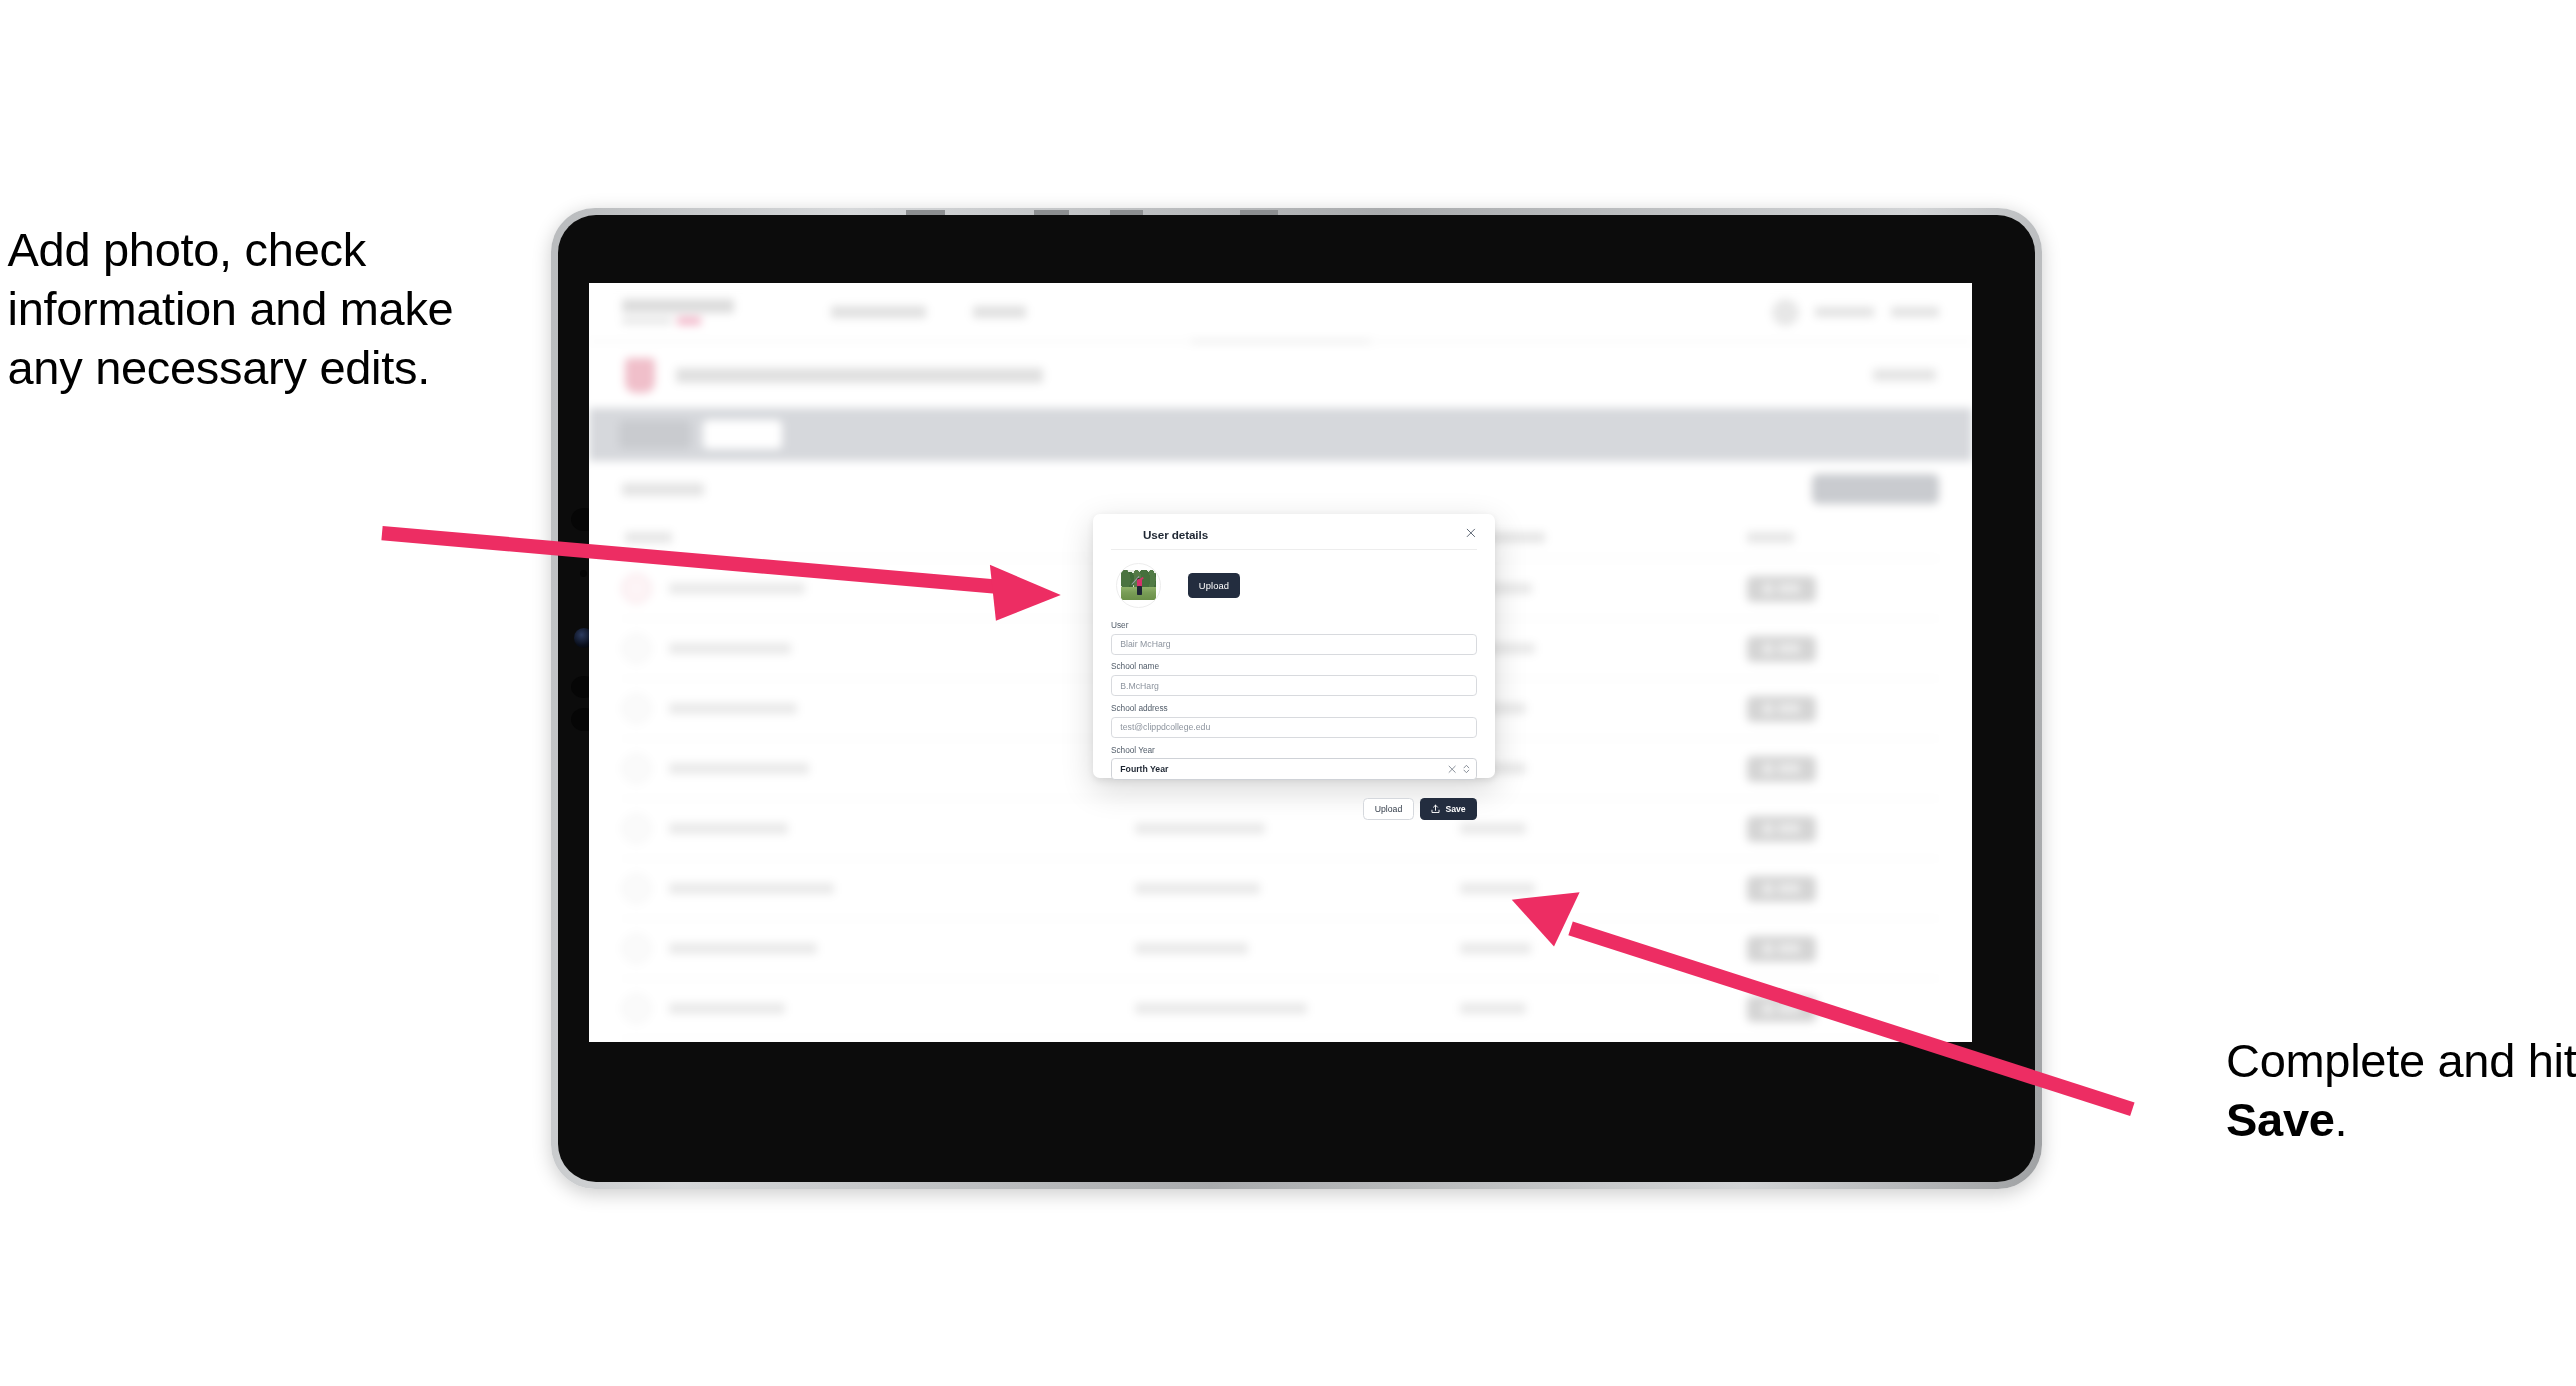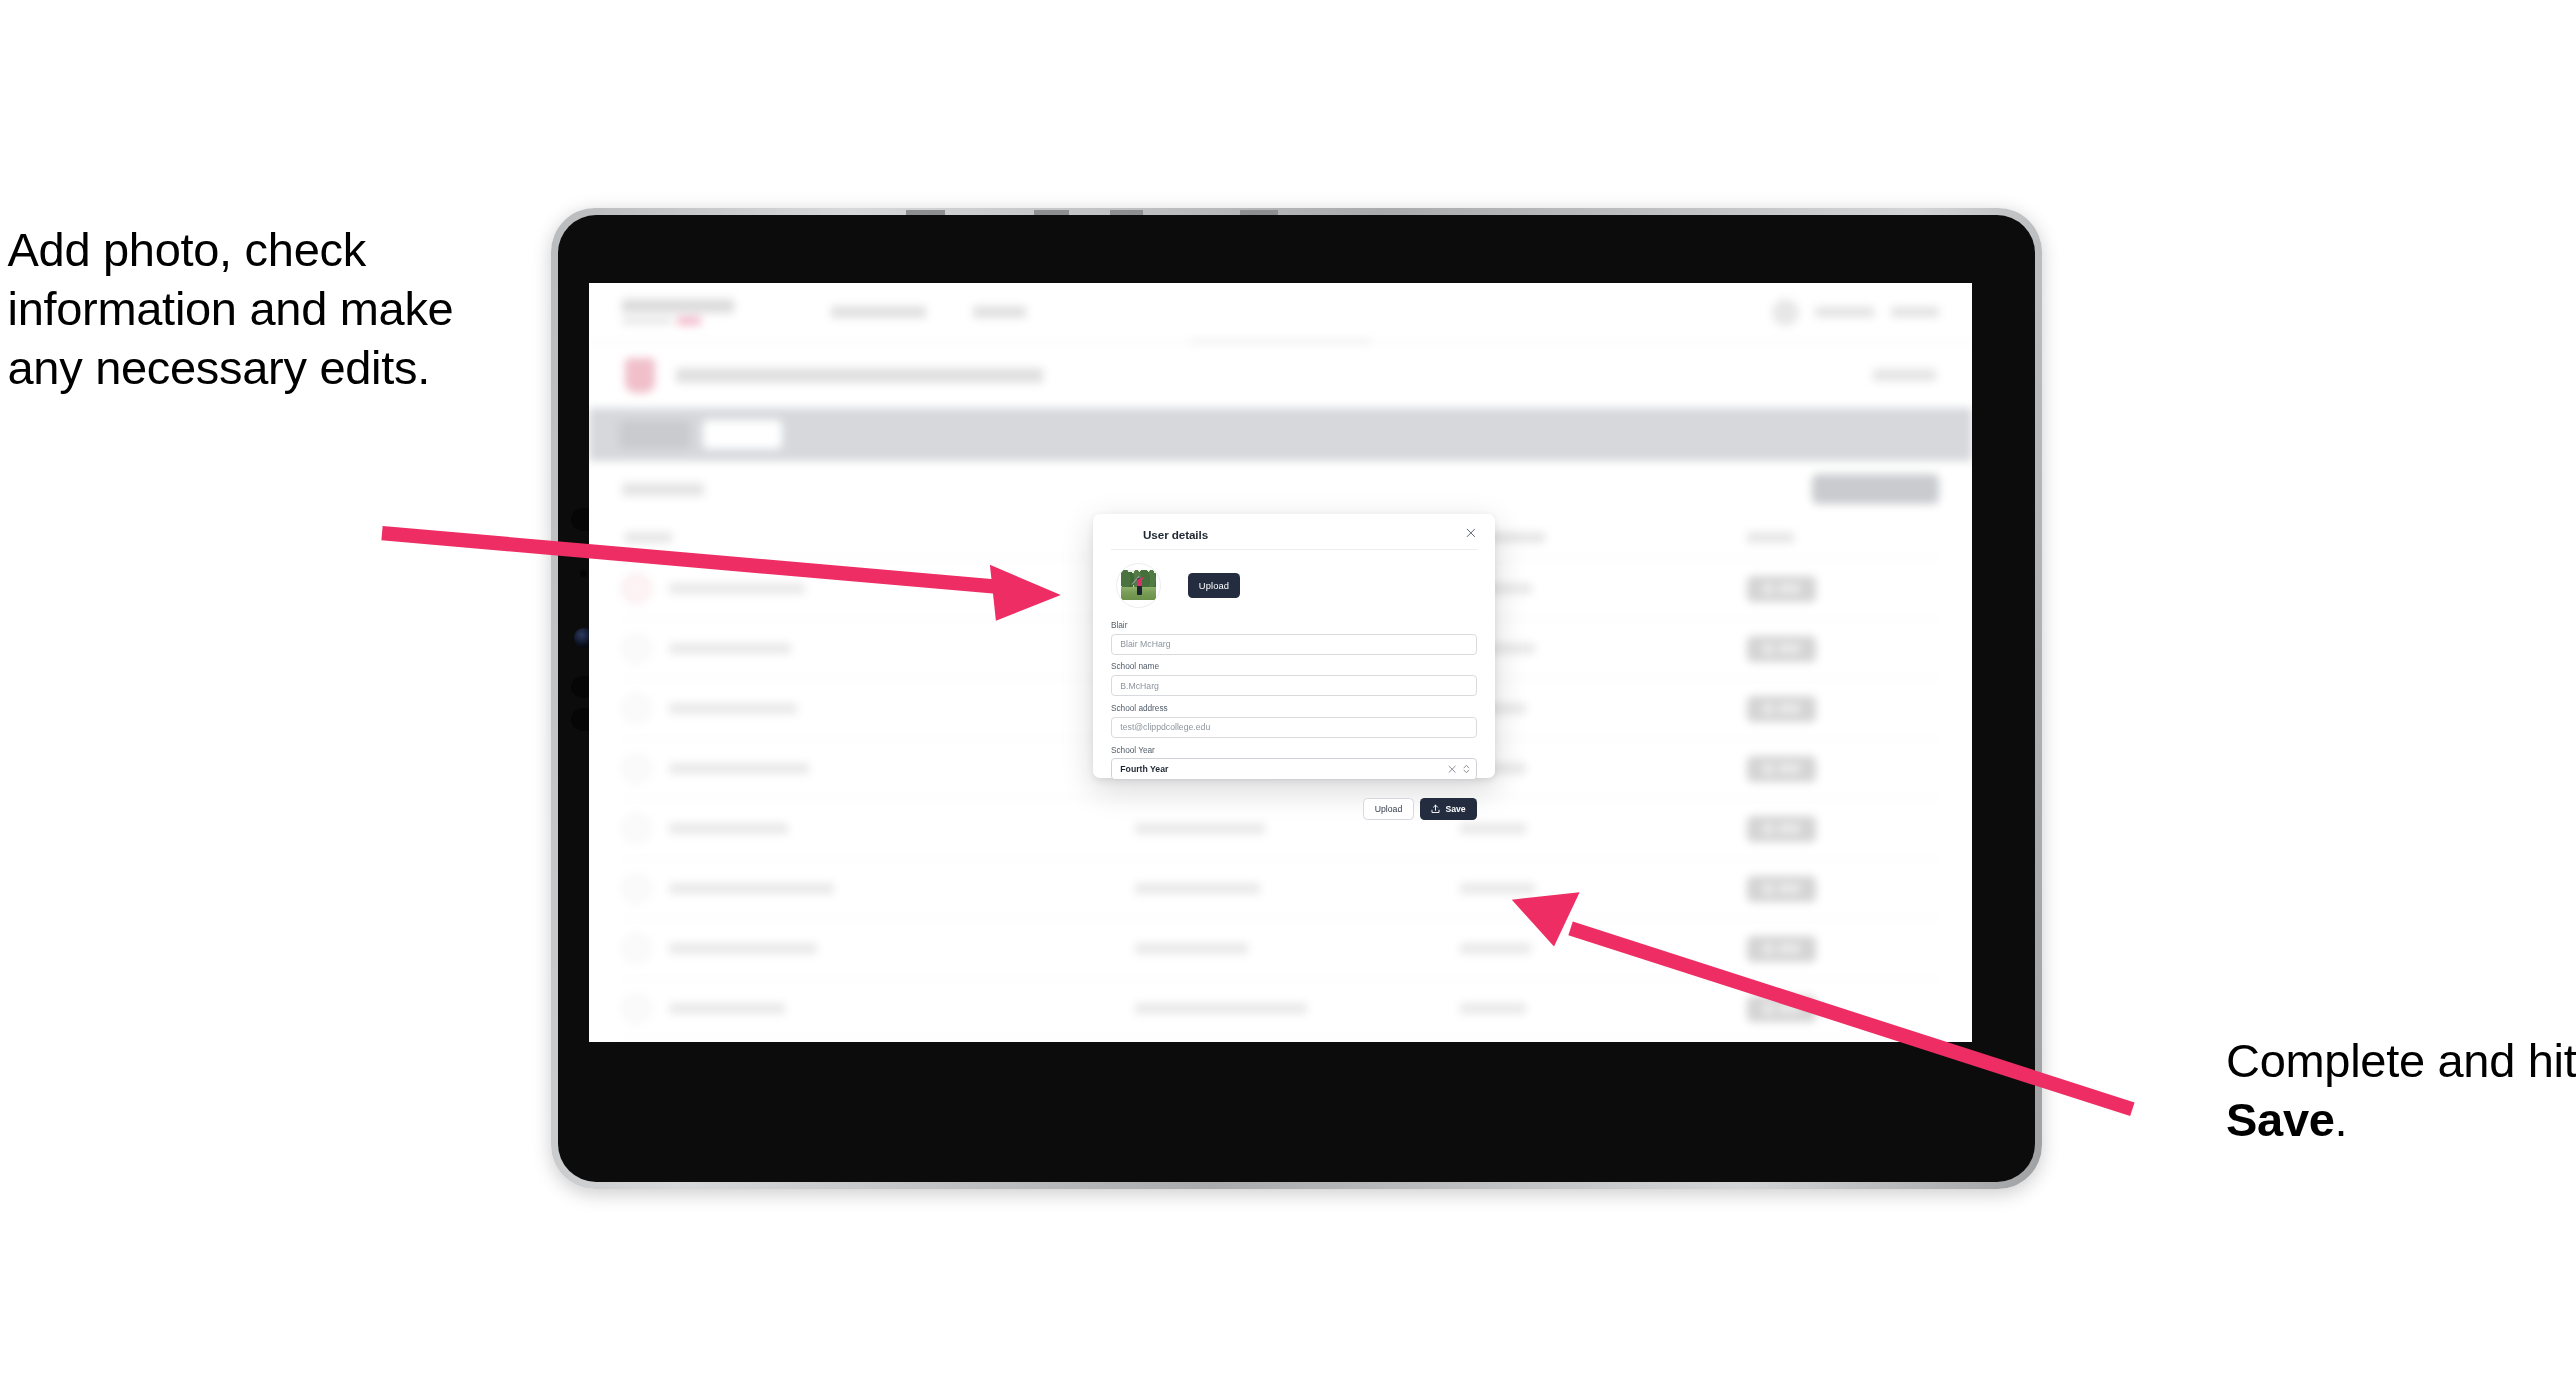--- a/index.html
+++ b/index.html
@@ -458,21 +458,21 @@
             <div class="ph-golfer-head"></div>
             <div class="ph-golfer-torso"></div>
             <div class="ph-golfer-arms"></div>
             <div class="ph-golfer-legs"></div>
           </div>
         </div>
         <button id="upload-button">Upload</button>
       </div>
 
       <div class="field-group">
-        <div class="field-label">Blair</div>
+        <div class="field-label">User</div>
         <input class="field-input" type="text" value="Blair McHarg" style="">
       </div>
 
       <div class="field-group">
         <div class="field-label">School name</div>
         <input class="field-input" type="text" value="B.McHarg" style="">
       </div>
 
       <div class="field-group">
         <div class="field-label">School address</div>

